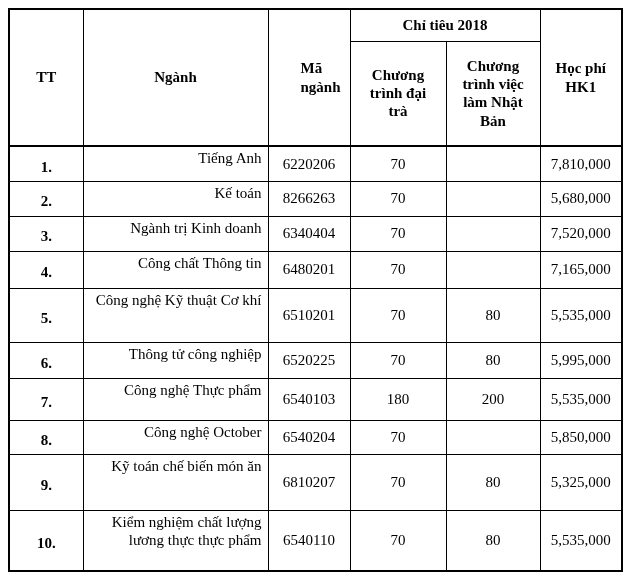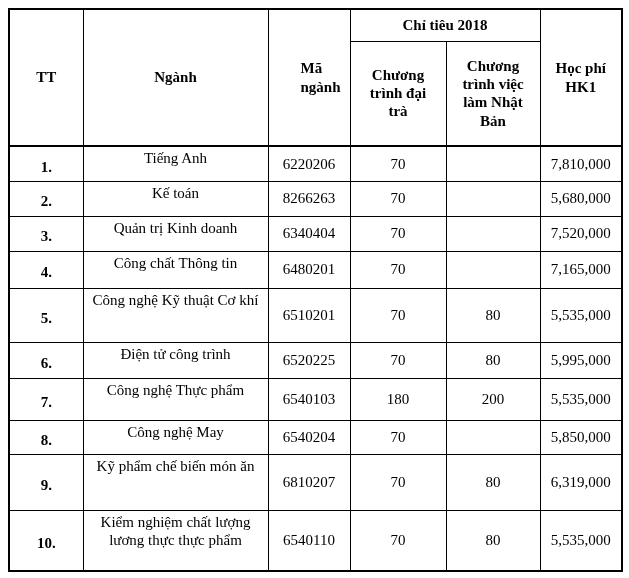--- a/index.html
+++ b/index.html
@@ -48,21 +48,21 @@
   
   .adm tbody td {
     text-align: center;
     vertical-align: middle;
   }
   .adm td.tt {
     font-weight: bold;
     padding-top: 6px;
   }
   .adm td.nganh {
-    text-align: center;
+    text-align: right;
     vertical-align: top;
     padding: 2px 6px 0 6px;
   }
   .adm tbody tr:nth-child(1)  { height: 35px; }
   .adm tbody tr:nth-child(2)  { height: 35px; }
   .adm tbody tr:nth-child(3)  { height: 35px; }
   .adm tbody tr:nth-child(4)  { height: 37px; }
   .adm tbody tr:nth-child(5)  { height: 54px; }
   .adm tbody tr:nth-child(6)  { height: 36px; }
   .adm tbody tr:nth-child(7)  { height: 42px; }
@@ -108,21 +108,21 @@
       <tr>
         <td class="tt">2.</td>
         <td class="nganh">Kế toán</td>
         <td class="ma">8266263</td>
         <td class="num">70</td>
         <td class="num"></td>
         <td class="fee">5,680,000</td>
       </tr>
       <tr>
         <td class="tt">3.</td>
-        <td class="nganh">Quản trị Kinh doanh</td>
+        <td class="nganh">Ngành trị Kinh doanh</td>
         <td class="ma">6340404</td>
         <td class="num">70</td>
         <td class="num"></td>
         <td class="fee">7,520,000</td>
       </tr>
       <tr>
         <td class="tt">4.</td>
         <td class="nganh">Công chất Thông tin</td>
         <td class="ma">6480201</td>
         <td class="num">70</td>
@@ -132,49 +132,49 @@
       <tr>
         <td class="tt">5.</td>
         <td class="nganh">Công nghệ Kỹ thuật Cơ khí</td>
         <td class="ma">6510201</td>
         <td class="num">70</td>
         <td class="num">80</td>
         <td class="fee">5,535,000</td>
       </tr>
       <tr>
         <td class="tt">6.</td>
-        <td class="nganh">Điện tử công trình</td>
+        <td class="nganh">Thông tử công nghiệp</td>
         <td class="ma">6520225</td>
         <td class="num">70</td>
         <td class="num">80</td>
         <td class="fee">5,995,000</td>
       </tr>
       <tr>
         <td class="tt">7.</td>
         <td class="nganh">Công nghệ Thực phẩm</td>
         <td class="ma">6540103</td>
         <td class="num">180</td>
         <td class="num">200</td>
         <td class="fee">5,535,000</td>
       </tr>
       <tr>
         <td class="tt">8.</td>
-        <td class="nganh">Công nghệ May</td>
+        <td class="nganh">Công nghệ October</td>
         <td class="ma">6540204</td>
         <td class="num">70</td>
         <td class="num"></td>
         <td class="fee">5,850,000</td>
       </tr>
       <tr>
         <td class="tt">9.</td>
-        <td class="nganh">Kỹ phẩm chế biến món ăn</td>
+        <td class="nganh">Kỹ toán chế biến món ăn</td>
         <td class="ma">6810207</td>
         <td class="num">70</td>
         <td class="num">80</td>
-        <td class="fee">6,319,000</td>
+        <td class="fee">5,325,000</td>
       </tr>
       <tr>
         <td class="tt">10.</td>
         <td class="nganh">Kiểm nghiệm chất lượng lương thực thực phẩm</td>
         <td class="ma">6540110</td>
         <td class="num">70</td>
         <td class="num">80</td>
         <td class="fee">5,535,000</td>
       </tr>
     </tbody>

